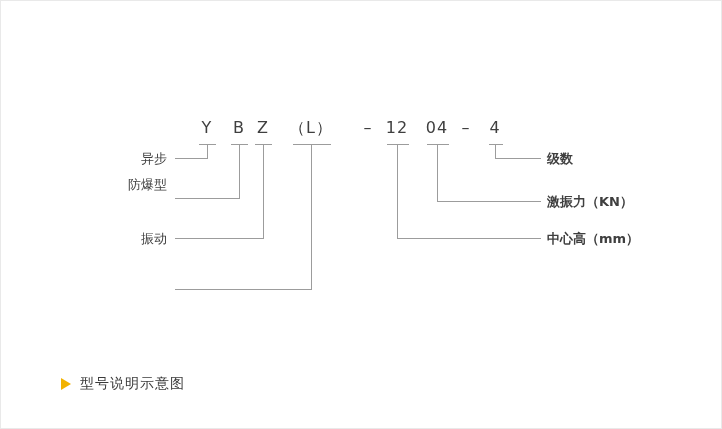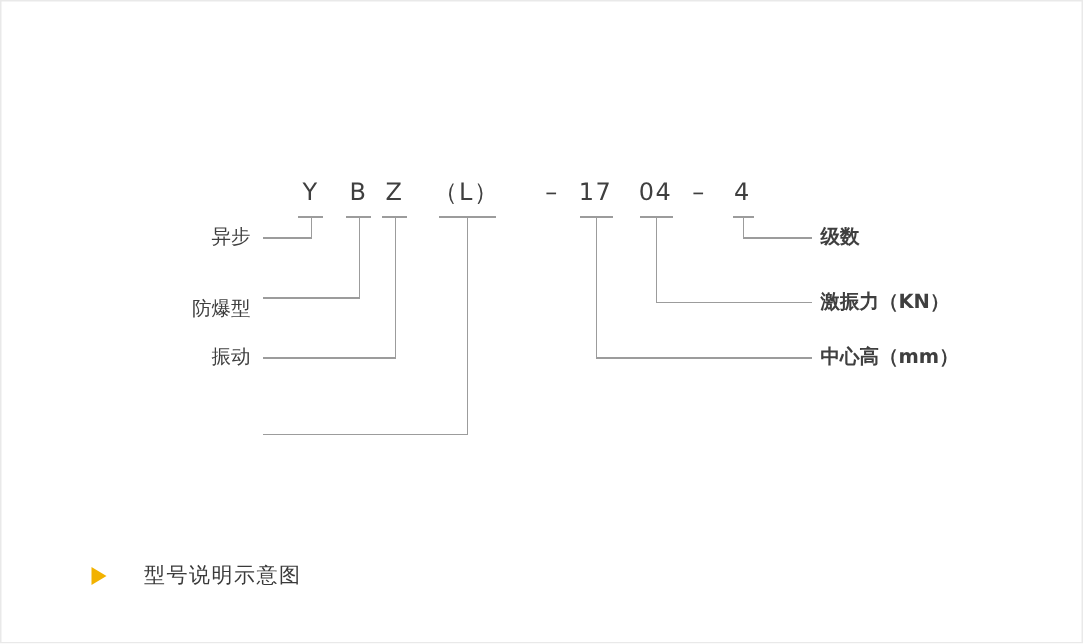--- a/index.html
+++ b/index.html
@@ -21,21 +21,21 @@
     font-size:16px;letter-spacing:1px;color:#3f3f3f;white-space:nowrap;
   }
   .lbl{
     position:absolute;font-size:13px;line-height:15px;color:#3f3f3f;white-space:nowrap;
   }
   .lbl-left{right:554px;text-align:center;}
   .lbl-right{left:546px;text-align:left;font-weight:bold;}
   .lbl-multi{text-align:center;line-height:17px;}
   .caption{
     position:absolute;left:60px;top:374px;height:18px;
-    display:flex;align-items:center;gap:25px;
+    display:flex;align-items:center;gap:9px;
   }
   .tri{
     width:0;height:0;
     border-top:6px solid transparent;
     border-bottom:6px solid transparent;
     border-left:10px solid #f2b200;
   }
   .caption-text{font-size:14px;color:#3a3a3a;letter-spacing:1px;}
 </style>
 </head>
@@ -61,27 +61,27 @@
     <path d="M494.5,143.5 L494.5,157.5 L540,157.5"></path>
     <path d="M436.5,143.5 L436.5,200.5 L540,200.5"></path>
     <path d="M396.5,143.5 L396.5,237.5 L540,237.5"></path>
   </svg>
 
   <div class="code-seg" style="left:206px">Y</div>
   <div class="code-seg" style="left:238px">B</div>
   <div class="code-seg" style="left:262px">Z</div>
   <div class="code-seg" style="left:310px">（L）</div>
   <div class="code-seg" style="left:367px">–</div>
-  <div class="code-seg" style="left:396px">17</div>
+  <div class="code-seg" style="left:396px">12</div>
   <div class="code-seg" style="left:436px">04</div>
   <div class="code-seg" style="left:465px">–</div>
   <div class="code-seg" style="left:494px">4</div>
 
   <div class="lbl lbl-left" style="top:150px">异步</div>
-  <div class="lbl lbl-left" style="top:198px">防爆型</div>
+  <div class="lbl lbl-left" style="top:176px">防爆型</div>
   <div class="lbl lbl-left" style="top:230px">振动</div>
 
   <div class="lbl lbl-right" style="top:150px">级数</div>
   <div class="lbl lbl-right" style="top:193px">激振力（KN）</div>
   <div class="lbl lbl-right" style="top:230px">中心高（mm）</div>
 
   <div class="caption">
     <span class="tri"></span>
     <span class="caption-text">型号说明示意图</span>
   </div>

